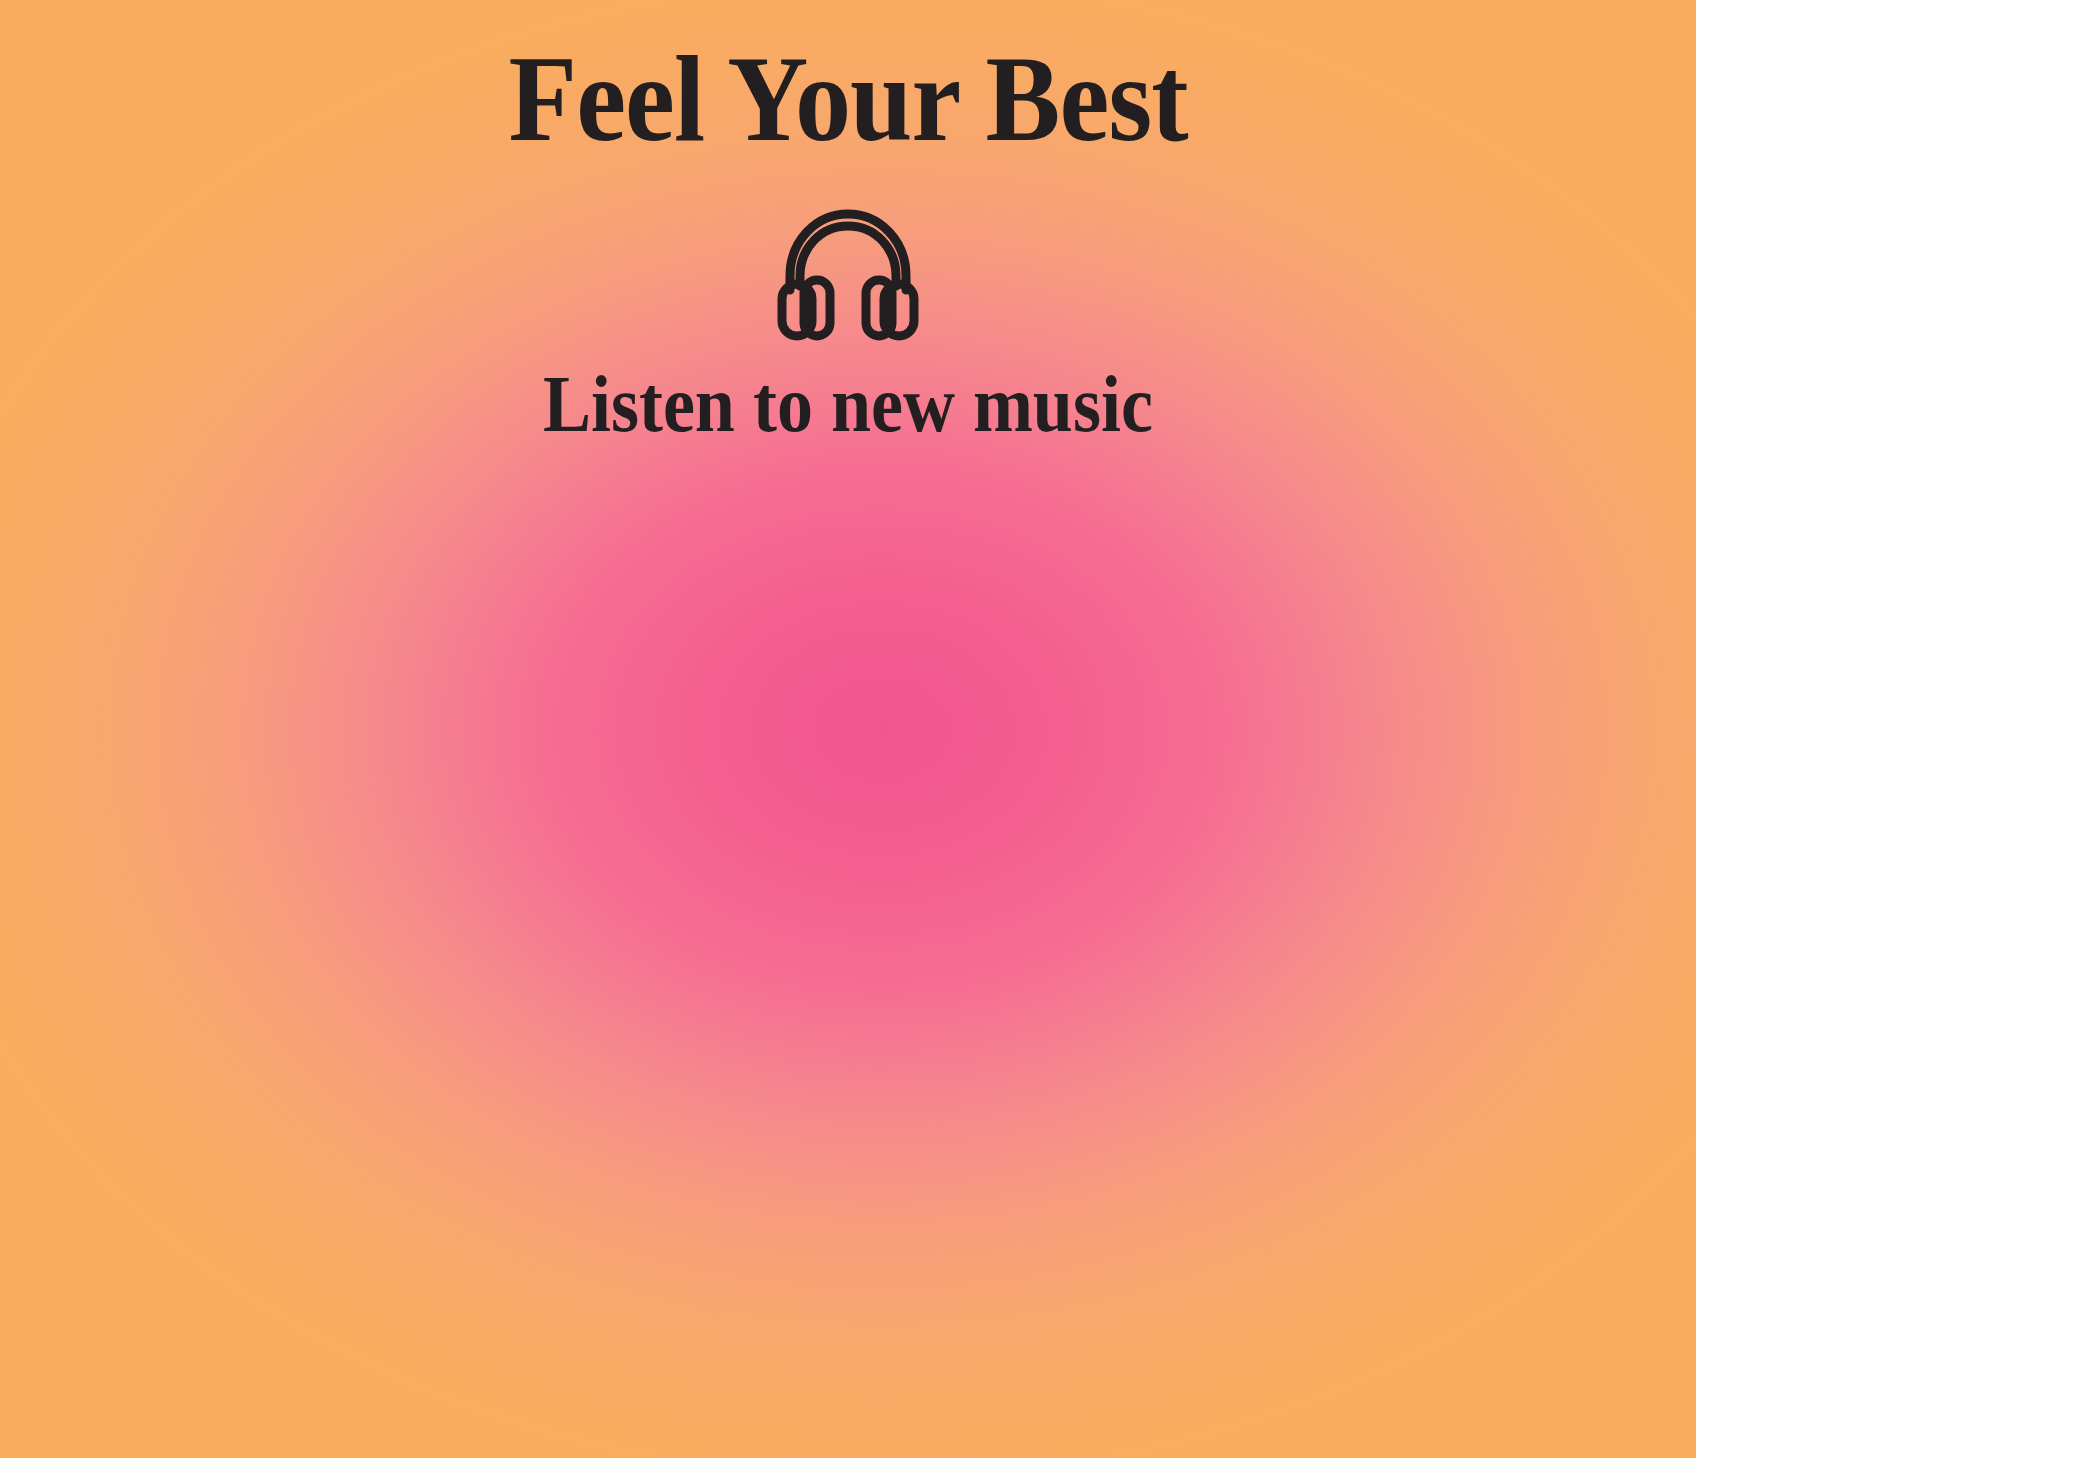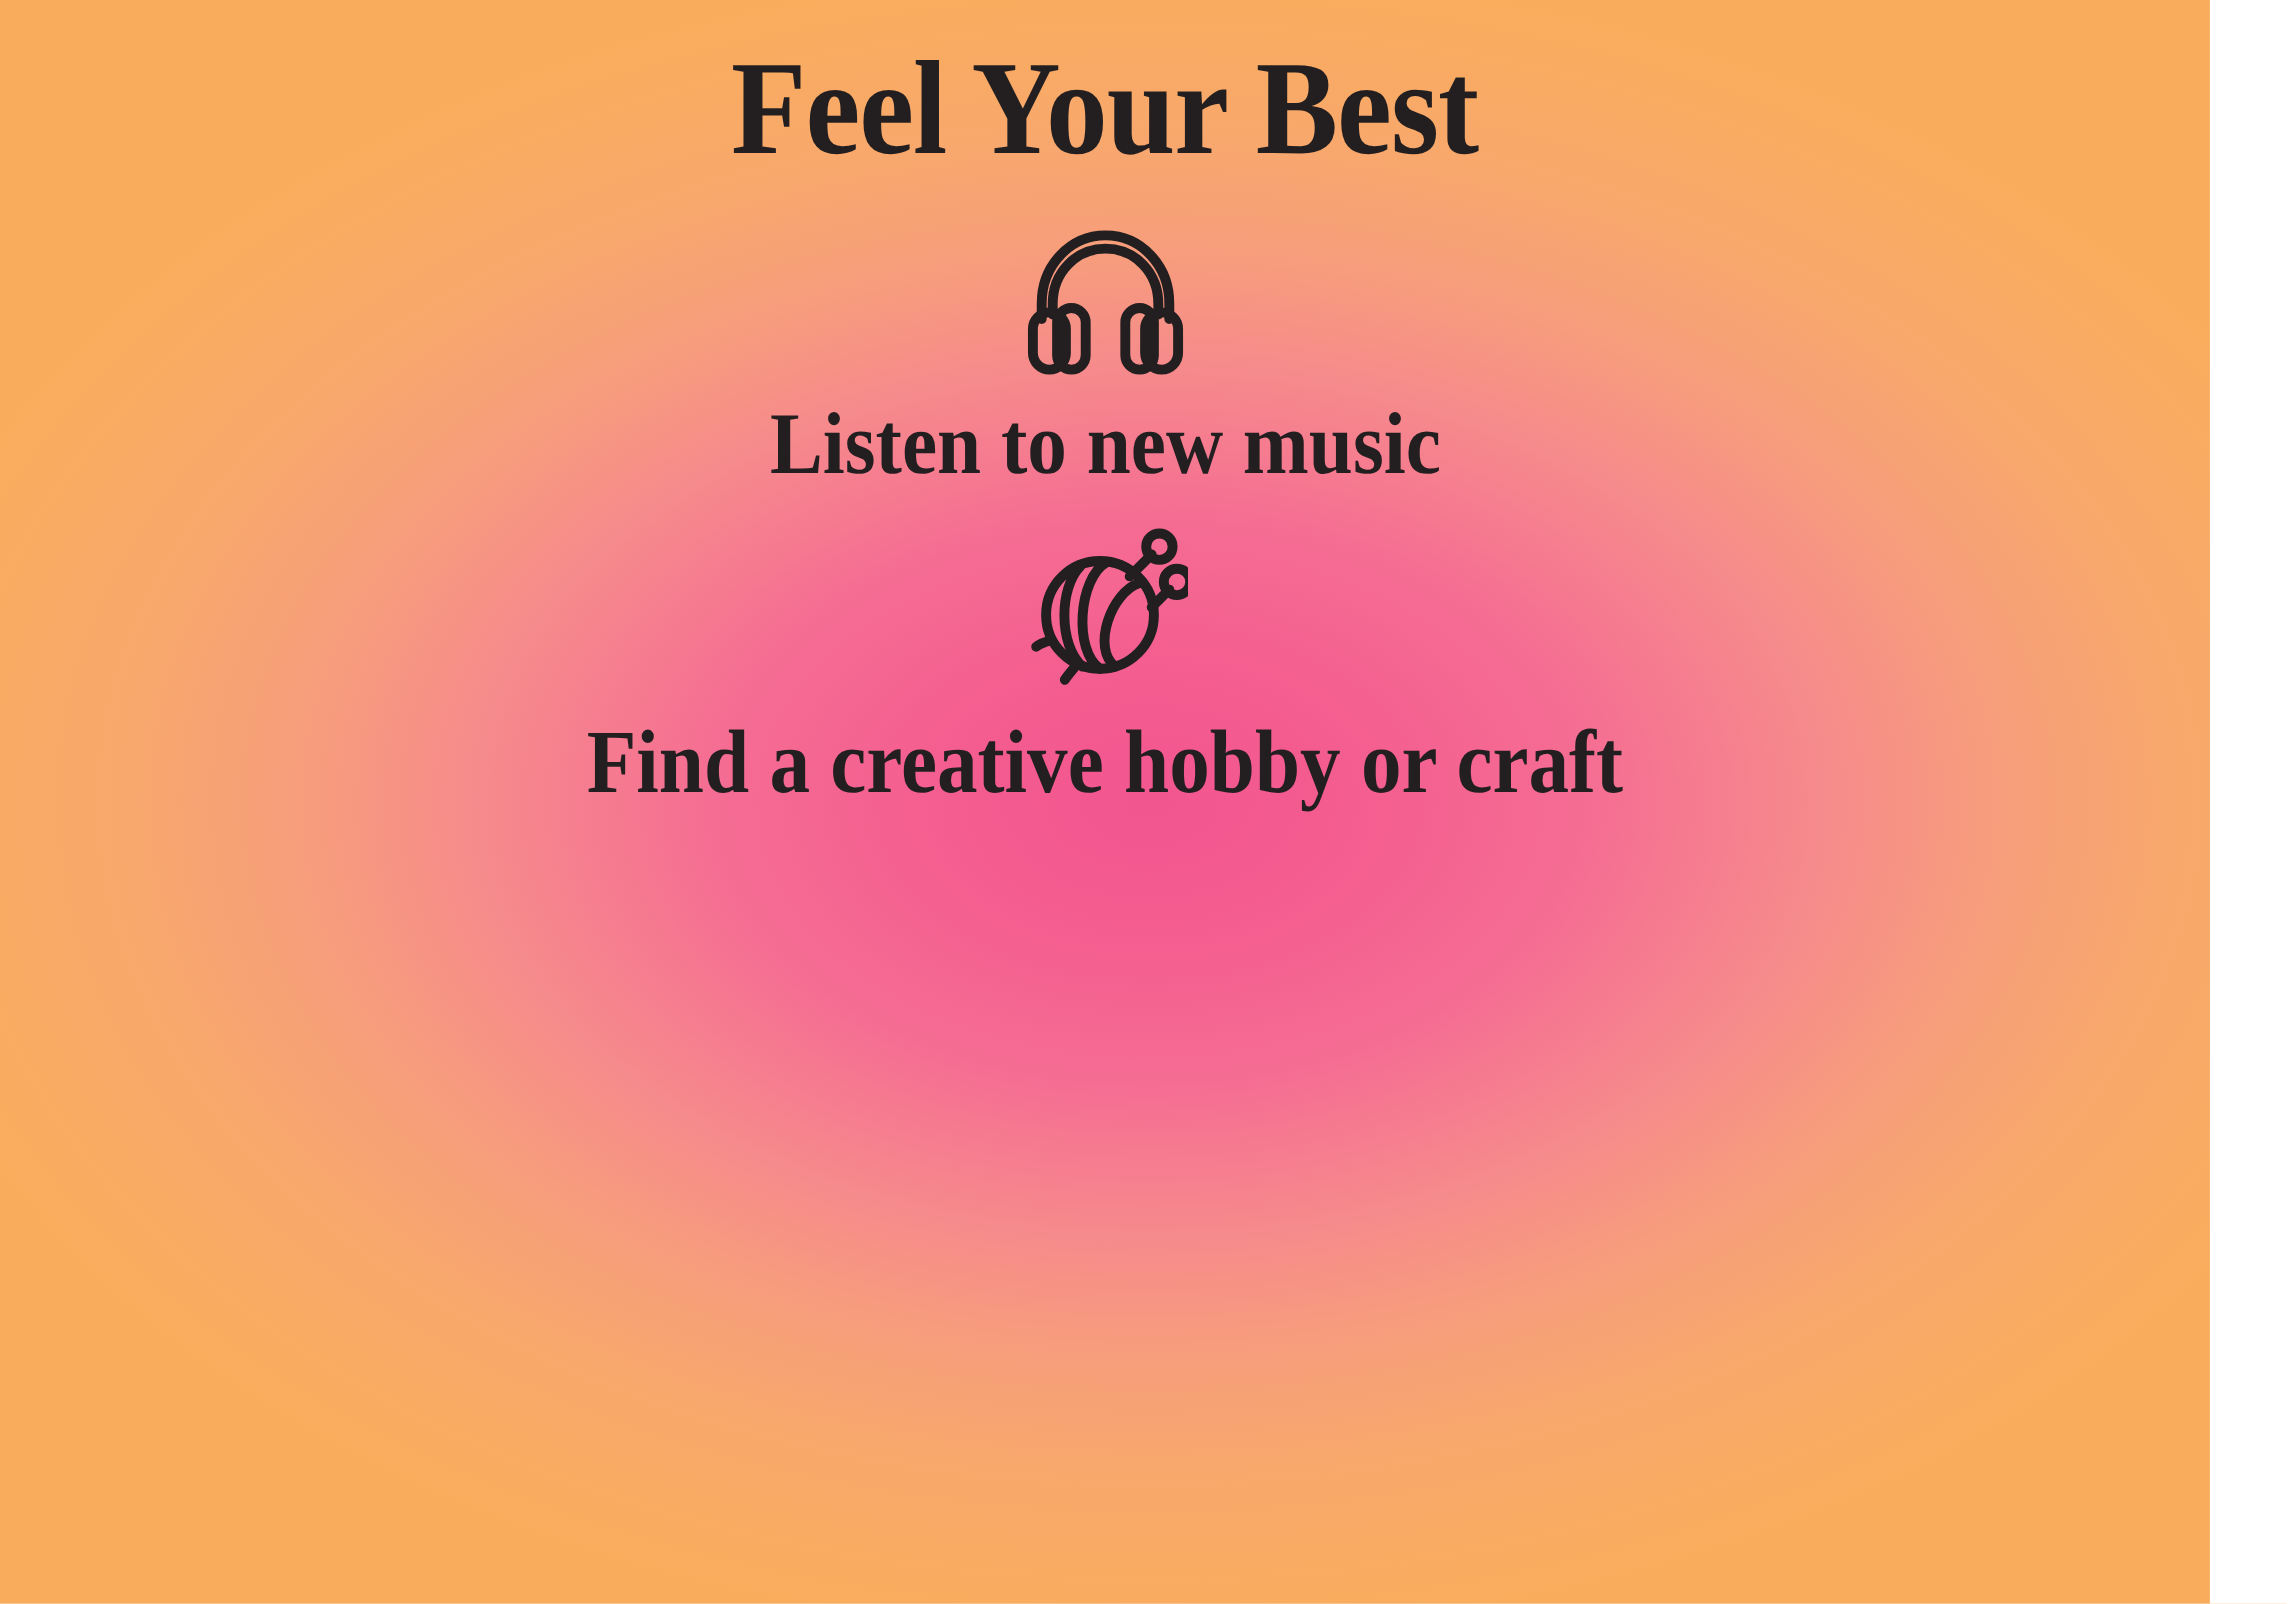--- a/index.html
+++ b/index.html
@@ -8,21 +8,21 @@
   }
   body {
     width: 2083px;
     height: 1458px;
     overflow: hidden;
     font-family: "Liberation Serif", serif;
   }
 
   #poster {
     position: relative;
-    width: 2009px;
+    width: 1696px;
     height: 1458px;
     box-sizing: border-box;
     background-color: #f9ad5c;
     background-image:
       radial-gradient(ellipse 58% 52% at 52% 50%,
           #f2568f 0%,
           #f45d90 16%,
           #f56d93 34%,
           #f68a8c 52%,
           #f79d7c 66%,
@@ -106,34 +106,17 @@
           <path d="M32 92 V82 C32 54 53 32 80 32 C107 32 128 54 128 82 V92"></path>
           <rect x="14" y="90" width="30" height="52" rx="15"></rect>
           <rect x="36" y="86" width="26" height="56" rx="13"></rect>
           <rect x="116" y="90" width="30" height="52" rx="15"></rect>
           <rect x="98" y="86" width="26" height="56" rx="13"></rect>
         </svg>
       </span>
       <div class="item-label">Listen to new music</div>
     </div>
 
-    <div class="item item-1">
-      <span class="icon">
-        <svg width="150" height="150" viewBox="0 0 150 150" fill="none" stroke="#231f20" stroke-width="9" stroke-linecap="round" stroke-linejoin="round">
-          <circle cx="70" cy="85" r="49"></circle>
-          <path d="M52 41 C33 60 32 112 54 132"></path>
-          <path d="M76 37 C50 52 46 118 70 134"></path>
-          <path d="M106 56 C80 64 62 116 84 132"></path>
-          <path d="M26 108 C18 110 14 112 12 114"></path>
-          <path d="M50 129 C44 136 40 141 38 144"></path>
-          <path d="M97 50 L117 30"></path>
-          <circle cx="124" cy="23" r="12"></circle>
-          <path d="M117 78 L133 62"></path>
-          <circle cx="140" cy="55" r="12"></circle>
-        </svg>
-      </span>
-      <div class="item-label">Find a creative hobby or craft</div>
-    </div>
 
 
 
   </div>
 </div>
 
 </body></html>

